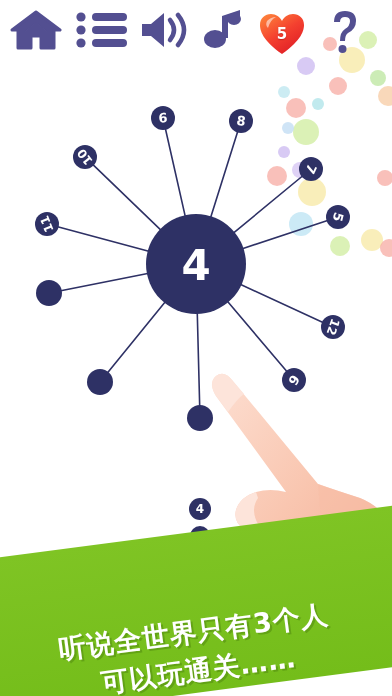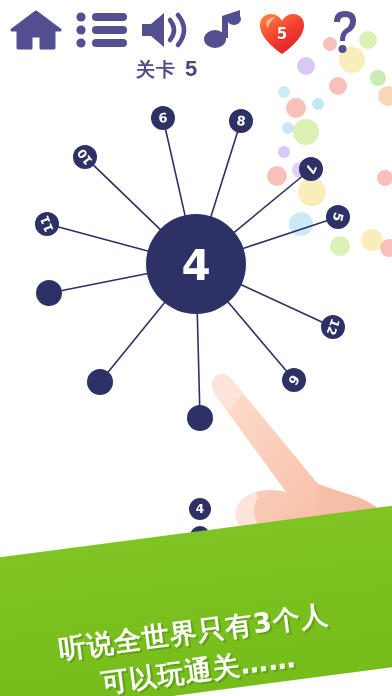--- a/index.html
+++ b/index.html
@@ -182,23 +182,20 @@
       </div>
     </div>
 
     <div class="tb-icon" id="help-ic">
       <svg viewBox="0 0 46 46" width="46" height="46">
         <path d="M12 14 Q12 3 23 3 Q34 3 34 13 Q34 21 26 25 Q23 27 23 33 L18 33 Q18 24 23 21 Q28 18 28 13 Q28 9 23 9 Q18 9 18 14 Z" fill="#534f91"></path>
         <circle cx="20.5" cy="41" r="4" fill="#534f91"></circle>
       </svg>
     </div>
 
-    <div class="level-label">
-      <span>关卡</span><span class="lvnum">5</span>
-    </div>
   </div>
 
   <div class="board">
     <svg id="board-svg" width="392" height="600" viewBox="0 0 392 600">
         <line x1="185.41763582179817" y1="217.18105545401616" x2="165.42512512417125" y2="128.72934145845463" stroke="#2e3165" stroke-width="1.6" stroke-linecap="round"></line>
         <line x1="210.40832721761728" y1="218.21353795290503" x2="237.69809167929603" y2="131.49273088579258" stroke="#2e3165" stroke-width="1.6" stroke-linecap="round"></line>
         <line x1="161.44191843776488" y1="230.68725471027784" x2="92.91956035801222" y2="164.63417079556132" stroke="#2e3165" stroke-width="1.6" stroke-linecap="round"></line>
         <line x1="233.0061640781003" y1="233.42969054417802" x2="302.519420732102" y2="176.0056959169592" stroke="#2e3165" stroke-width="1.6" stroke-linecap="round"></line>
         <line x1="149.64144360057128" y1="251.5547499598849" x2="57.62383584153575" y2="226.85203646752637" stroke="#2e3165" stroke-width="1.6" stroke-linecap="round"></line>
         <line x1="241.5687872342413" y1="248.91737323937085" x2="327.5571529254864" y2="220.45643529931084" stroke="#2e3165" stroke-width="1.6" stroke-linecap="round"></line>

